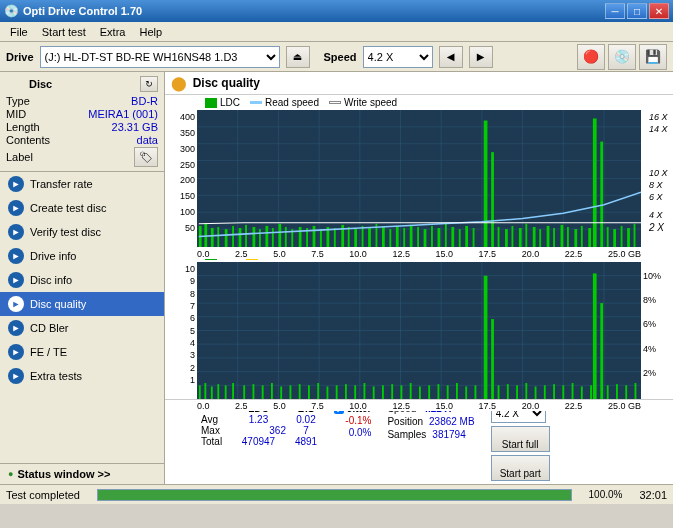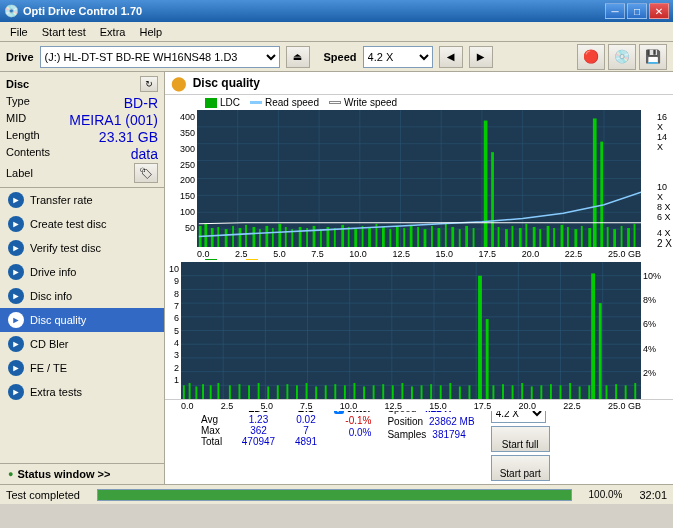--- a/index.html
+++ b/index.html
@@ -28,26 +28,26 @@
     .toolbar-icon-btn { width: 28px; height: 26px; border: 1px solid #aca899; background: linear-gradient(to bottom, #f5f3ee, #dddad1); cursor: pointer; display: flex; align-items: center; justify-content: center; font-size: 14px; }
 
     
     .main { display: flex; height: calc(528px - 22px - 20px - 30px - 24px - 20px); }
 
     
     .left-panel { width: 165px; background: #ece9d8; border-right: 1px solid #aca899; display: flex; flex-direction: column; flex-shrink: 0; }
 
     
     .disc-section { padding: 4px 6px; border-bottom: 1px solid #aca899; }
-    .disc-header { display: flex; align-items: center; justify-content: space-between; margin-bottom: 3px; }
+    .disc-header { display: flex; align-items: center; justify-content: space-between; margin-bottom: 3px; margin-left: 23px; }
     .disc-title { font-size: 11px; font-weight: bold; }
     .disc-icon-btn { width: 18px; height: 16px; border: 1px solid #aca899; background: linear-gradient(to bottom, #f5f3ee, #dddad1); cursor: pointer; display: flex; align-items: center; justify-content: center; font-size: 9px; }
     .disc-row { display: flex; justify-content: space-between; margin-bottom: 1px; }
     .disc-key { color: #000; font-size: 11px; }
-    .disc-val { color: #0000cc; font-size: 14px; }
+    .disc-val { color: #0000cc; font-size: 11px; }
     .label-row { display: flex; align-items: center; justify-content: space-between; }
     .label-icon-btn { width: 24px; height: 20px; border: 1px solid #aca899; background: linear-gradient(to bottom, #f5f3ee, #dddad1); cursor: pointer; display: flex; align-items: center; justify-content: center; font-size: 11px; }
 
     
     .nav-item { display: flex; align-items: center; gap: 6px; padding: 4px 8px; cursor: pointer; font-size: 11px; }
     .nav-item.active { background: #3169c4; color: white; }
     .nav-icon { width: 16px; height: 16px; border-radius: 50%; display: flex; align-items: center; justify-content: center; font-size: 9px; flex-shrink: 0; }
     .nav-icon-blue { background: #1a5fa8; color: white; }
     .nav-icon-active { background: white; color: #3169c4; }
 
@@ -321,21 +321,21 @@
           <span>10.0</span>
           <span>12.5</span>
           <span>15.0</span>
           <span>17.5</span>
           <span>20.0</span>
           <span>22.5</span>
           <span>25.0 GB</span>
         </div>
       </div>
 
-      <div style="width:32px; display:flex; flex-direction:column; justify-content:space-between; align-items:flex-start; padding:2px 0 14px 16px; background:white;">
+      <div style="width:32px; display:flex; flex-direction:column; justify-content:space-between; align-items:flex-start; padding:2px 0 14px 8px; background:white;font-style:italic;">
         <span style="font-size:9px;">16 X</span>
         <span style="font-size:9px;">14 X</span>
         <span style="font-size:13px;margin-left:44px;">12 X</span>
         <span style="font-size:9px;">10 X</span>
         <span style="font-size:9px;">8 X</span>
         <span style="font-size:9px;">6 X</span>
         <span style="font-size:9px;margin-top:6px;">4 X</span>
         <span style="font-size:10px;">2 X</span>
       </div>
     </div>
@@ -346,21 +346,21 @@
         <span style="font-size:10px;">BIS</span>
       </div>
       <div style="display:flex; align-items:center; gap:3px;">
         <div style="width:12px; height:10px; background:#ffcc00;"></div>
         <span style="font-size:10px;">Jitter</span>
       </div>
     </div>
 
     <div style="display:flex; flex:1; min-height:0;">
 
-      <div style="width:16px; display:flex; flex-direction:column; justify-content:space-between; align-items:flex-end; padding:2px 2px 14px 0; background:white;">
+      <div style="width:32px; display:flex; flex-direction:column; justify-content:space-between; align-items:flex-end; padding:2px 2px 14px 0; background:white;">
         <span style="font-size:9px;">10</span>
         <span style="font-size:9px;">9</span>
         <span style="font-size:9px;">8</span>
         <span style="font-size:9px;">7</span>
         <span style="font-size:9px;">6</span>
         <span style="font-size:9px;">5</span>
         <span style="font-size:9px;">4</span>
         <span style="font-size:9px;">3</span>
         <span style="font-size:9px;">2</span>
         <span style="font-size:9px;">1</span>
@@ -480,21 +480,21 @@
           <td style="font-weight:bold; text-align:center; width:55px;">LDC</td>
           <td style="font-weight:bold; text-align:center; width:40px;">BIS</td>
         </tr>
         <tr>
           <td>Avg</td>
           <td style="color:#0000cc; text-align:center;">1.23</td>
           <td style="color:#0000cc; text-align:center;">0.02</td>
         </tr>
         <tr>
           <td>Max</td>
-          <td style="color:#0000cc; text-align:center;">362</td>
+          <td style="color:#0000cc; text-align:right;">362</td>
           <td style="color:#0000cc; text-align:center;">7</td>
         </tr>
         <tr>
           <td>Total</td>
           <td style="color:#0000cc; text-align:center;">470947</td>
           <td style="color:#0000cc; text-align:center;">4891</td>
         </tr>
       </tbody>
         </table>
 

